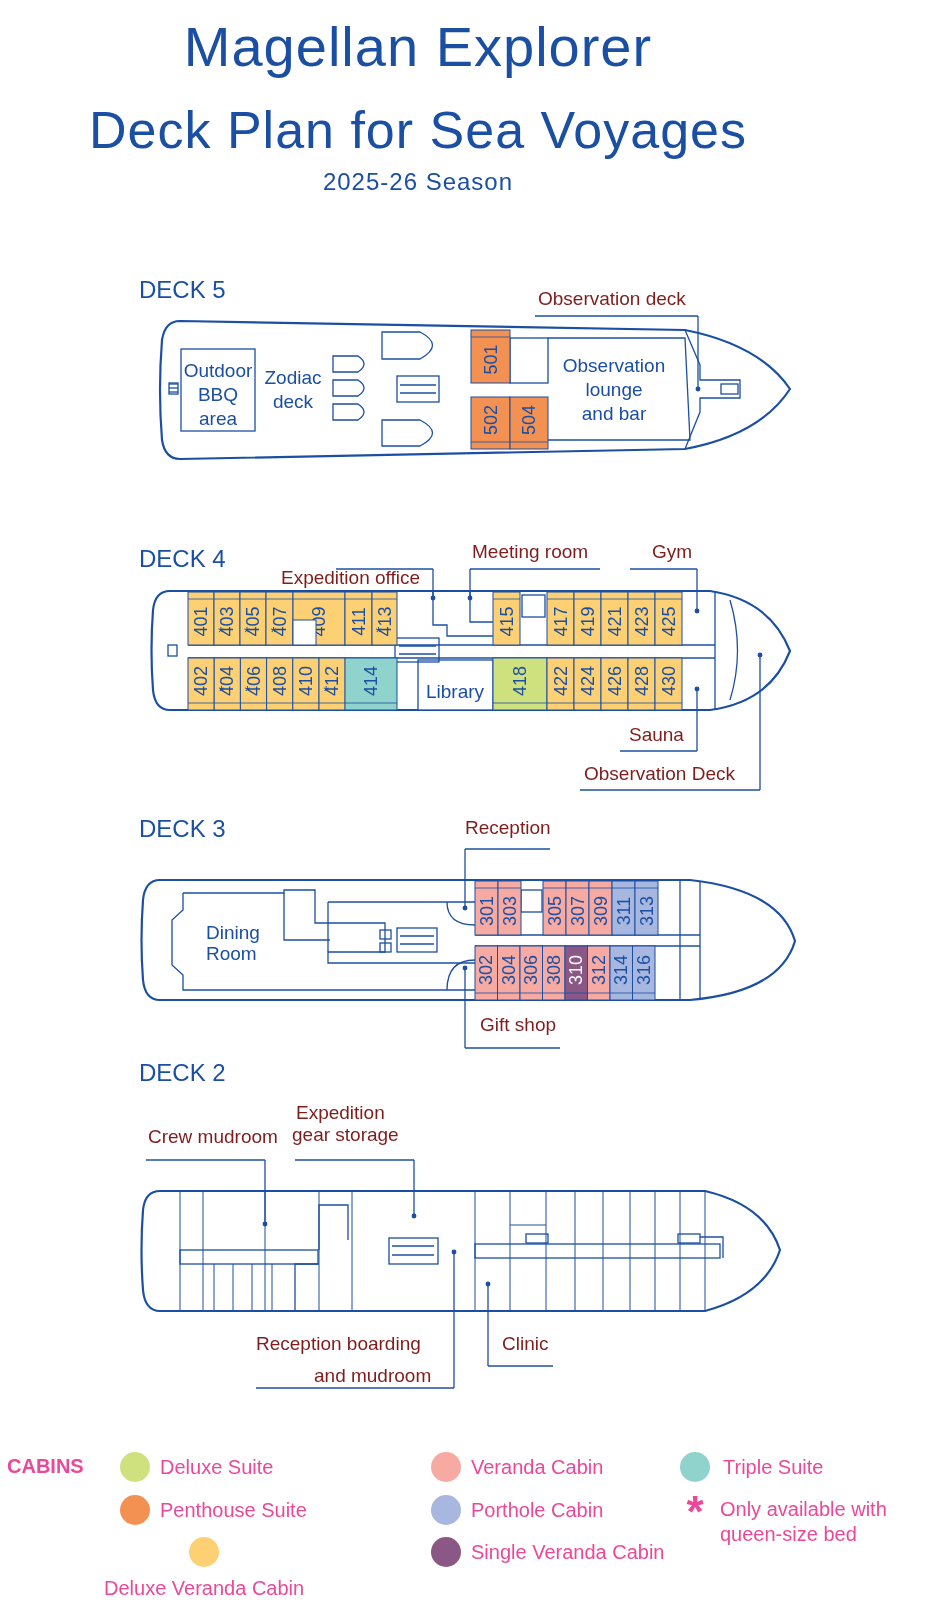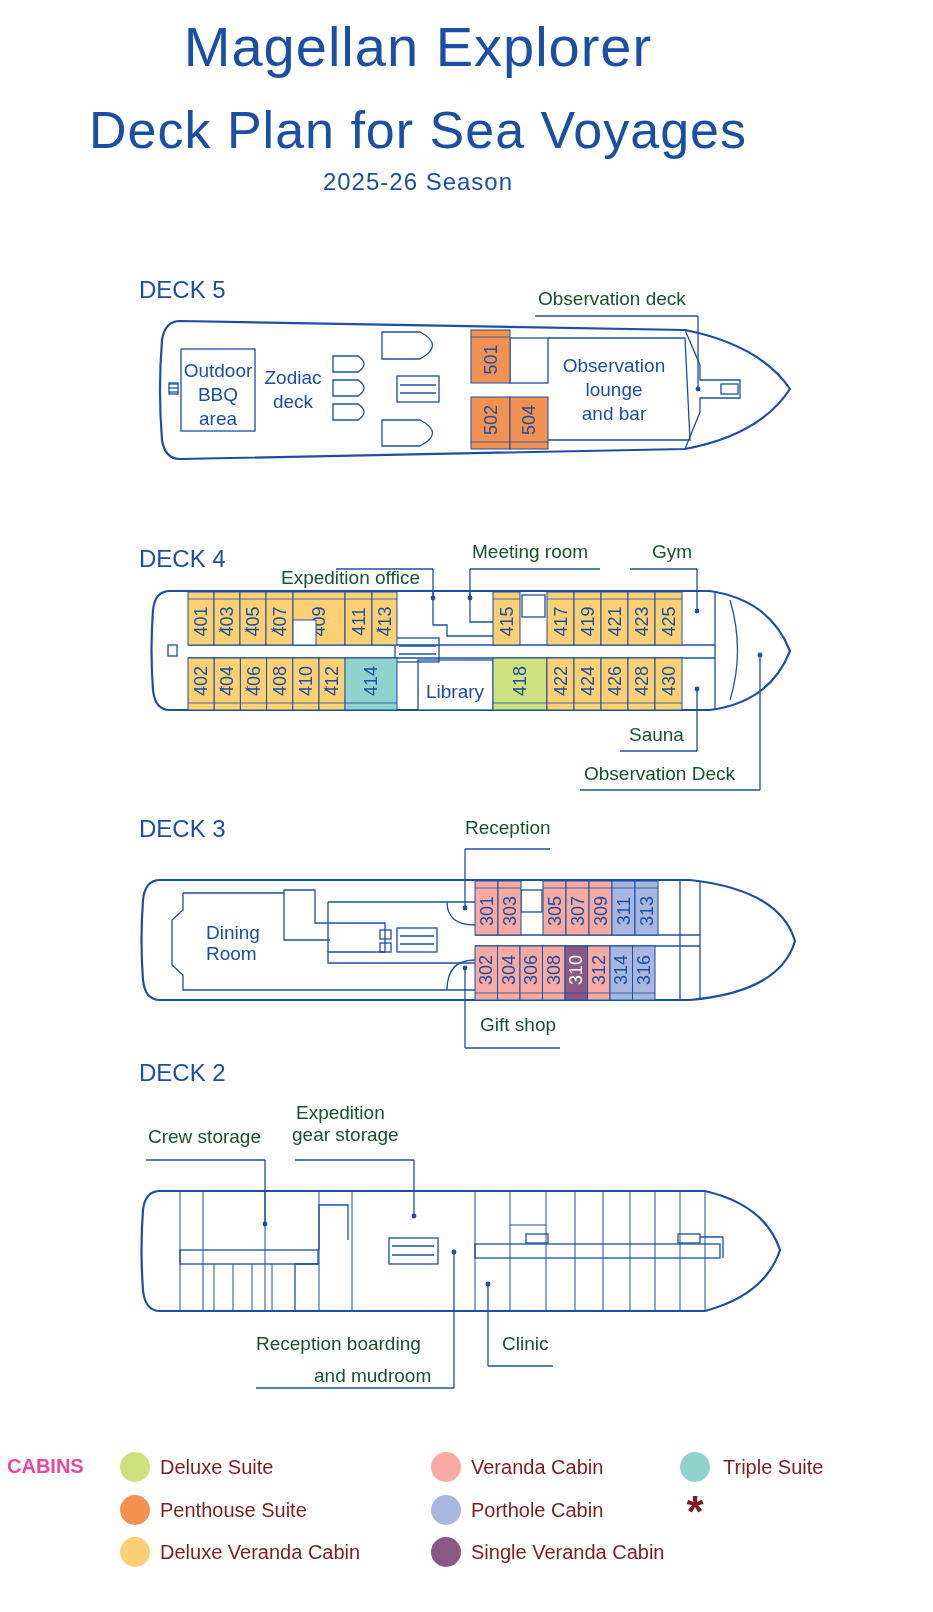--- a/index.html
+++ b/index.html
@@ -3,25 +3,25 @@
 <meta charset="utf-8">
 <style>
   html,body{margin:0;padding:0;background:#ffffff;}
   body{width:933px;height:1612px;position:relative;overflow:hidden;font-family:"Liberation Sans","DejaVu Sans",sans-serif;color:#1b4fa3;}
   .abs{position:absolute;}
   .title{left:8px;width:820px;text-align:center;color:#1b4fa3;}
   #t1{top:14px;font-size:56px;letter-spacing:1px;}
   #t2{top:100px;font-size:52px;letter-spacing:1px;}
   #t3{top:168px;font-size:24px;letter-spacing:1px;}
   .deck-label{font-size:24px;color:#1b4fa3;}
-  .callout{font-size:19px;color:#14532d;white-space:nowrap;line-height:22px;}
+  .callout{font-size:19px;color:#7f1d1d;white-space:nowrap;line-height:22px;}
   svg{position:absolute;left:0;top:0;}
   svg text{font-family:"Liberation Sans","DejaVu Sans",sans-serif;fill:#1b4fa3;}
   .legend-head{font-size:20px;font-weight:bold;color:#ec4899;}
-  .legend-item{display:flex;align-items:center;gap:10px;font-size:20px;color:#7f1d1d;white-space:nowrap;}
+  .legend-item{display:flex;align-items:center;gap:10px;font-size:20px;color:#ec4899;white-space:nowrap;}
   .dot{width:30px;height:30px;border-radius:50%;display:inline-block;}
   .star{font-size:44px;line-height:30px;font-weight:bold;width:30px;text-align:center;display:inline-block;}
 </style>
 </head>
 <body>
 
 <div class="abs title" id="t1">Magellan Explorer</div>
 <div class="abs title" id="t2">Deck Plan for Sea Voyages</div>
 <div class="abs title" id="t3">2025-26 Season</div>
 
@@ -31,21 +31,21 @@
 <div class="abs deck-label" style="left:139px;top:1059px;">DECK 2</div>
 
 <div class="abs callout" style="left:538px;top:288px;">Observation deck</div>
 <div class="abs callout" style="left:281px;top:567px;">Expedition office</div>
 <div class="abs callout" style="left:472px;top:541px;">Meeting room</div>
 <div class="abs callout" style="left:652px;top:541px;">Gym</div>
 <div class="abs callout" style="left:629px;top:724px;">Sauna</div>
 <div class="abs callout" style="left:584px;top:763px;">Observation Deck</div>
 <div class="abs callout" style="left:465px;top:817px;">Reception</div>
 <div class="abs callout" style="left:480px;top:1014px;">Gift shop</div>
-<div class="abs callout" style="left:148px;top:1126px;">Crew storage</div>
+<div class="abs callout" style="left:148px;top:1126px;">Crew mudroom</div>
 <div class="abs callout" style="left:296px;top:1102px;">Expedition</div>
 <div class="abs callout" style="left:292px;top:1124px;text-align:right;">gear storage</div>
 <div class="abs callout" style="left:256px;top:1333px;">Reception boarding</div>
 <div class="abs callout" style="left:314px;top:1355px;margin-top:10px;">and mudroom</div>
 <div class="abs callout" style="left:502px;top:1333px;">Clinic</div>
 
 <svg id="plan" width="933" height="1612" viewBox="0 0 933 1612">
   <g id="static" fill="none" stroke="#1b4fa3" stroke-width="1.3">
 
     <path d="M180,321 L685,330 Q760,345 790,389 Q760,435 685,449 L180,459 Q165,459 162,440 Q158,390 162,340 Q165,321 180,321 Z" stroke-width="2.2"></path>
@@ -427,21 +427,21 @@
 <div class="abs legend-head" style="left:7px;top:1455px;">CABINS</div>
 <div id="legend">
     <div class="abs legend-item" style="left: 120px; top: 1452px;">
       <span class="dot" style="background: rgb(207, 224, 127);"></span>
       <span>Deluxe Suite</span>
     </div>
     <div class="abs legend-item" style="left: 120px; top: 1495px;">
       <span class="dot" style="background: rgb(243, 145, 83);"></span>
       <span>Penthouse Suite</span>
     </div>
-    <div class="abs legend-item" style="left: 120px; top: 1537px;">
+    <div class="abs legend-item" style="left: 104px; top: 1537px; flex-direction: column;">
       <span class="dot" style="background: rgb(253, 208, 116);"></span>
       <span>Deluxe Veranda Cabin</span>
     </div>
     <div class="abs legend-item" style="left: 431px; top: 1452px;">
       <span class="dot" style="background: rgb(246, 170, 161);"></span>
       <span>Veranda Cabin</span>
     </div>
     <div class="abs legend-item" style="left: 431px; top: 1495px;">
       <span class="dot" style="background: rgb(167, 183, 224);"></span>
       <span>Porthole Cabin</span>
@@ -450,13 +450,17 @@
       <span class="dot" style="background: rgb(139, 87, 133);"></span>
       <span>Single Veranda Cabin</span>
     </div>
     <div class="abs legend-item" style="left: 680px; top: 1452px; gap: 13px;">
       <span class="dot" style="background: rgb(143, 211, 204);"></span>
       <span>Triple Suite</span>
     </div>
   </div>
 <div class="abs legend-item" style="left:680px;top:1497px;align-items:flex-start;">
   <span class="star">*</span>
+  <span style="line-height:25px;">
+    <span>Only available with</span><br>
+    <span>queen-size bed</span>
+  </span>
 </div>
 
 </body></html>

